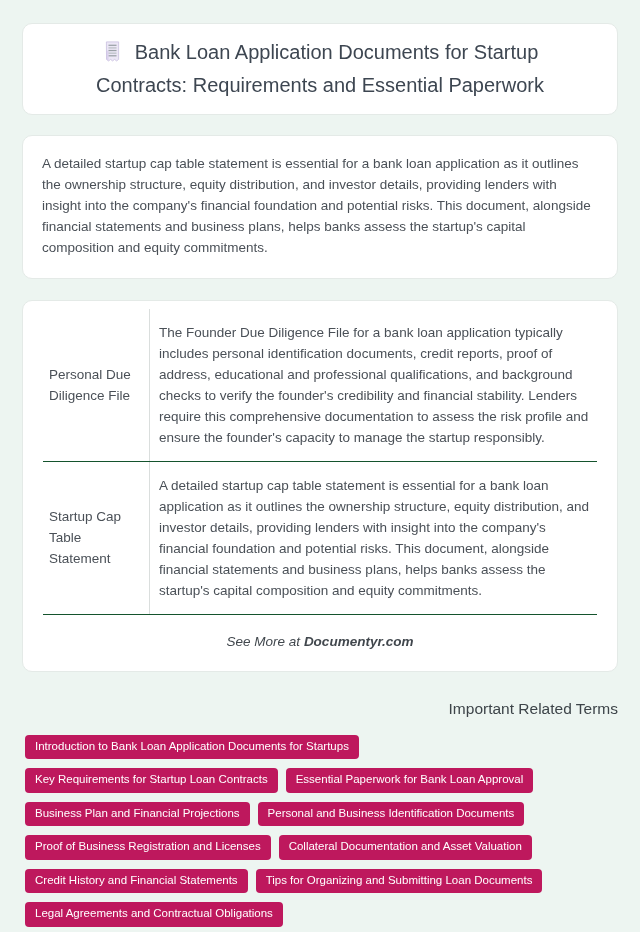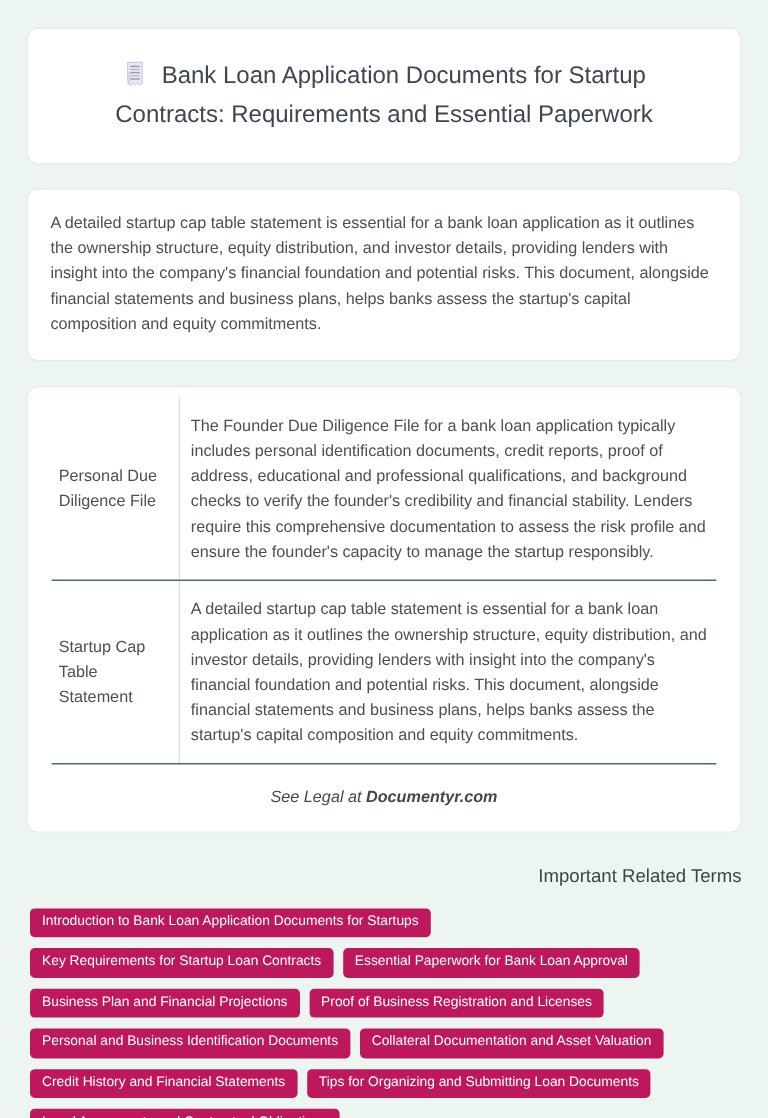--- a/index.html
+++ b/index.html
@@ -20,21 +20,21 @@
     border: 1px solid #e4eae7;
     border-radius: 10px;
     box-sizing: border-box;
   }
   
   .title-card {
     padding: 14px 16px;
     margin-bottom: 20px;
   }
   .page-title {
-    margin: 11px auto;
+    margin: 0 auto;
     max-width: 520px;
     font-size: 20px;
     line-height: 1.44;
     font-weight: 400;
     color: #3d4651;
     text-align: center;
   }
   .receipt-icon {
     display: inline-block;
     vertical-align: -4px;
@@ -140,31 +140,31 @@
         <tr>
           <td class="term-cell">Personal Due Diligence File</td>
           <td class="desc-cell">The Founder Due Diligence File for a bank loan application typically includes personal identification documents, credit reports, proof of address, educational and professional qualifications, and background checks to verify the founder's credibility and financial stability. Lenders require this comprehensive documentation to assess the risk profile and ensure the founder's capacity to manage the startup responsibly.</td>
         </tr>
         <tr>
           <td class="term-cell">Startup Cap Table Statement</td>
           <td class="desc-cell">A detailed startup cap table statement is essential for a bank loan application as it outlines the ownership structure, equity distribution, and investor details, providing lenders with insight into the company's financial foundation and potential risks. This document, alongside financial statements and business plans, helps banks assess the startup's capital composition and equity commitments.</td>
         </tr>
       </tbody>
     </table>
-    <div class="see-more"><span>See Legal at </span><span class="brand">Documentyr.com</span></div>
+    <div class="see-more"><span>See More at </span><span class="brand">Documentyr.com</span></div>
   </div>
 
   <h2 class="related-heading">Important Related Terms</h2>
 
   <div class="tags">
     <span class="tag">Introduction to Bank Loan Application Documents for Startups</span>
     <span class="tag">Key Requirements for Startup Loan Contracts</span>
     <span class="tag">Essential Paperwork for Bank Loan Approval</span>
     <span class="tag">Business Plan and Financial Projections</span>
+    <span class="tag">Personal and Business Identification Documents</span>
     <span class="tag">Proof of Business Registration and Licenses</span>
-    <span class="tag">Personal and Business Identification Documents</span>
     <span class="tag">Collateral Documentation and Asset Valuation</span>
     <span class="tag">Credit History and Financial Statements</span>
     <span class="tag">Tips for Organizing and Submitting Loan Documents</span>
     <span class="tag">Legal Agreements and Contractual Obligations</span>
   </div>
 
 </div>
 
 </body></html>

